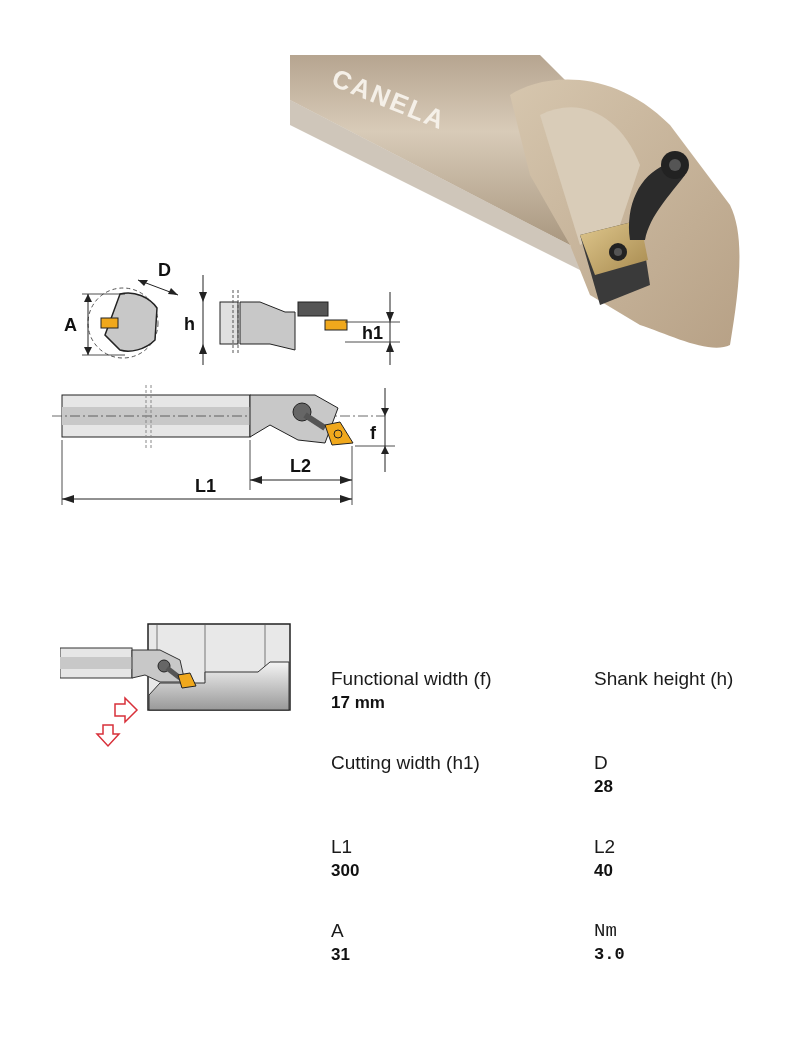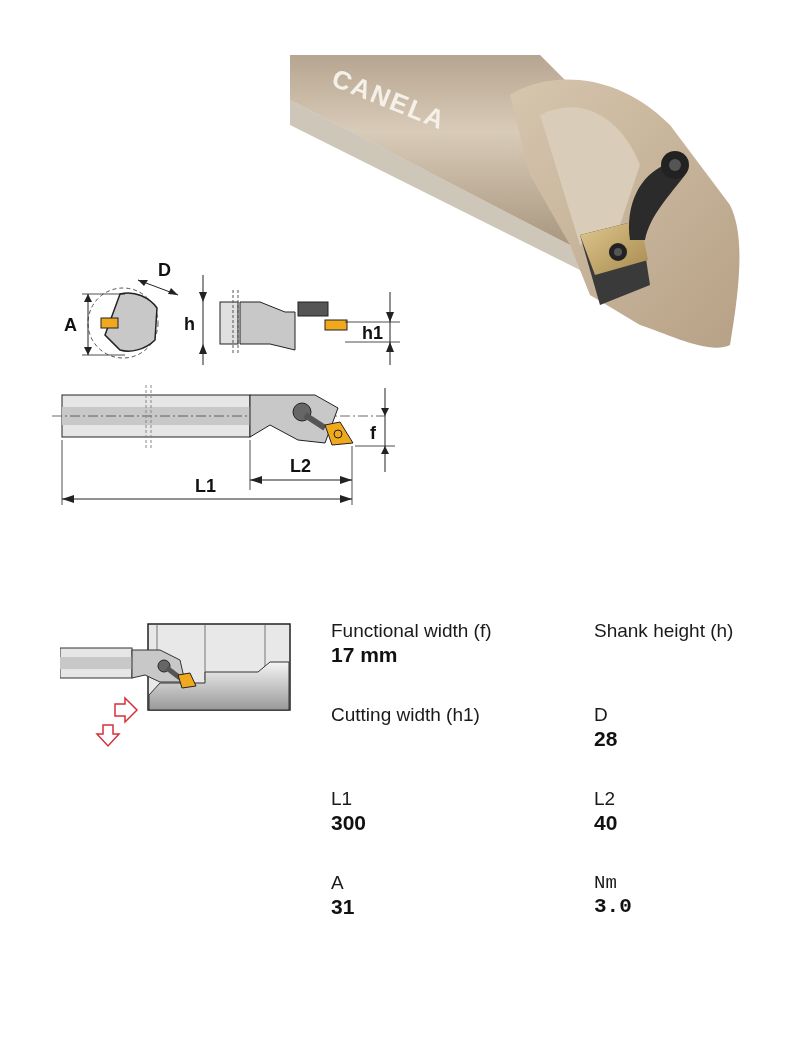--- a/index.html
+++ b/index.html
@@ -1,20 +1,20 @@
 <!DOCTYPE html>
 <html><head>
 <meta charset="utf-8">
 <style>
   html,body{margin:0;padding:0;background:#ffffff;}
   body{width:800px;height:1040px;position:relative;overflow:hidden;font-family:"Liberation Sans",sans-serif;color:#111;}
   .abs{position:absolute;}
-  .spec{position:absolute;}
+  .spec{position:absolute;margin-top:48px;}
   .spec .lbl{font-size:19px;line-height:22px;color:#1a1a1a;white-space:nowrap;}
-  .spec .val{font-size:21px;line-height:26px;font-weight:bold;color:#111;white-space:nowrap;}
+  .spec .val{font-size:17px;line-height:26px;font-weight:bold;color:#111;white-space:nowrap;}
   svg text{font-family:"Liberation Sans",sans-serif;font-weight:bold;}
 </style>
 </head>
 <body>
 
 <div class="abs" style="left:290px;top:55px;width:470px;height:300px;">
   <svg width="470" height="300" viewBox="0 0 470 300">
     <defs>
       <linearGradient id="shankG" x1="0" y1="0" x2="0" y2="1">
         <stop offset="0" stop-color="#b6a590"></stop>

